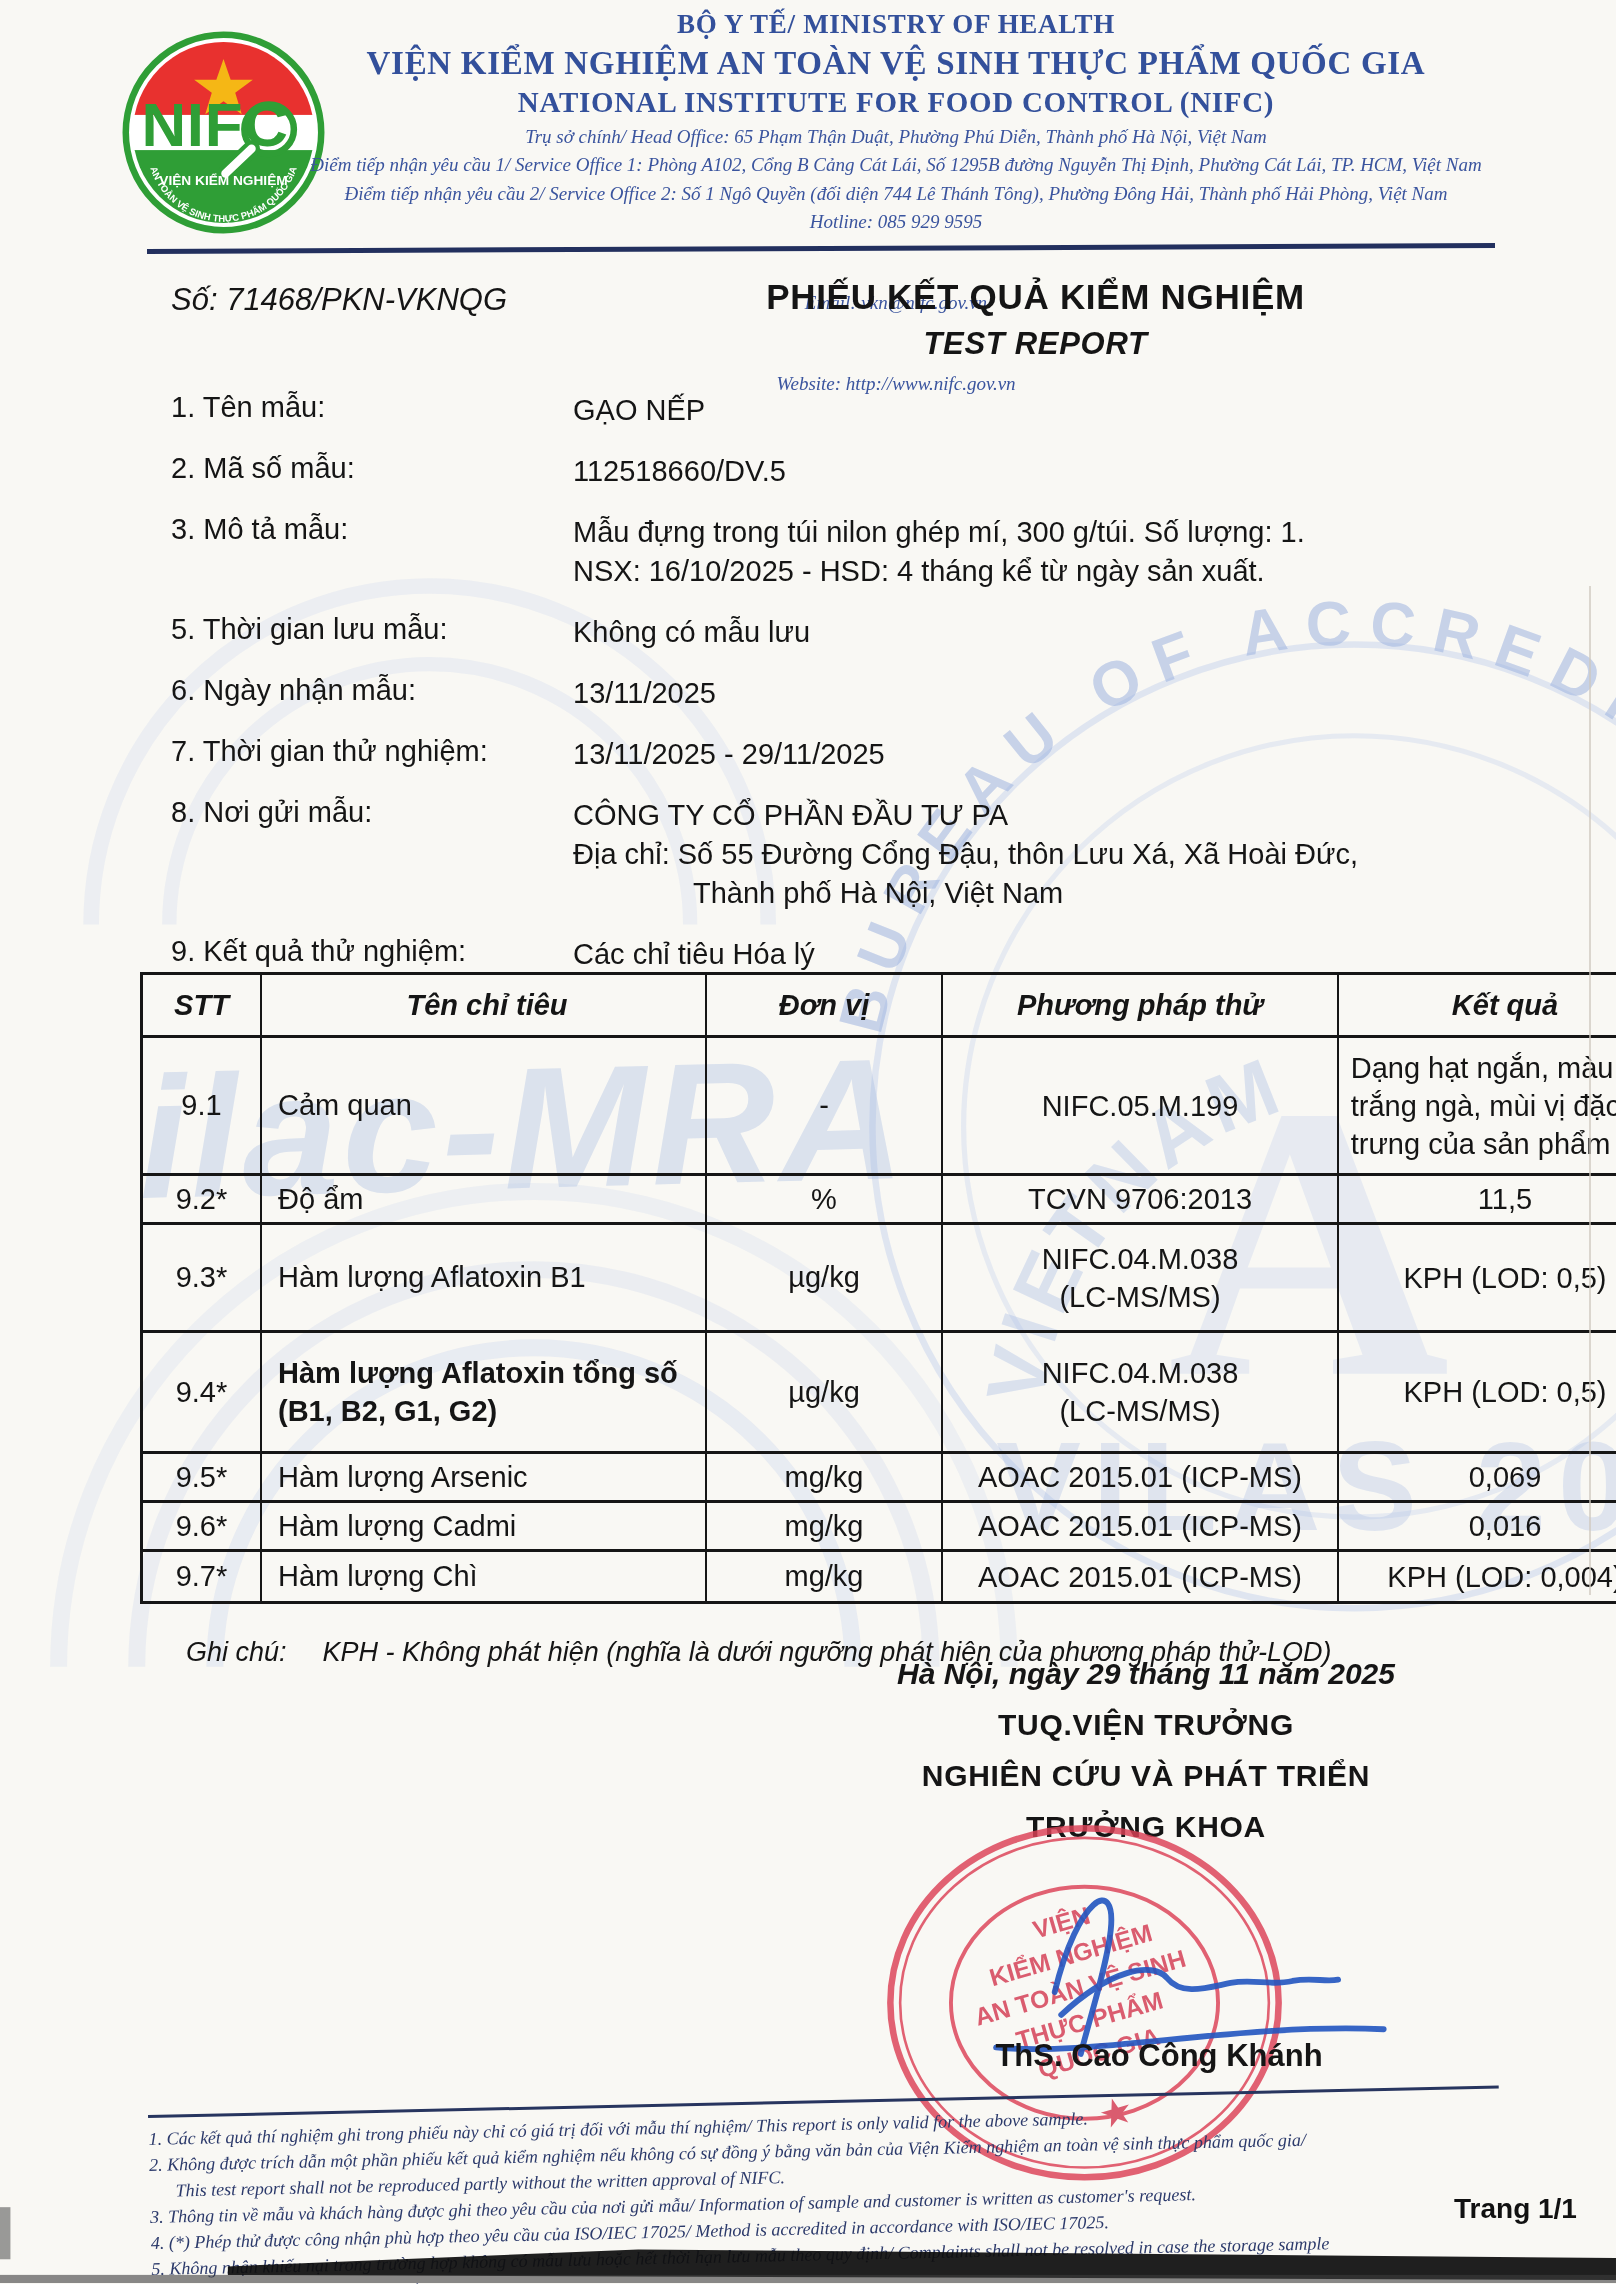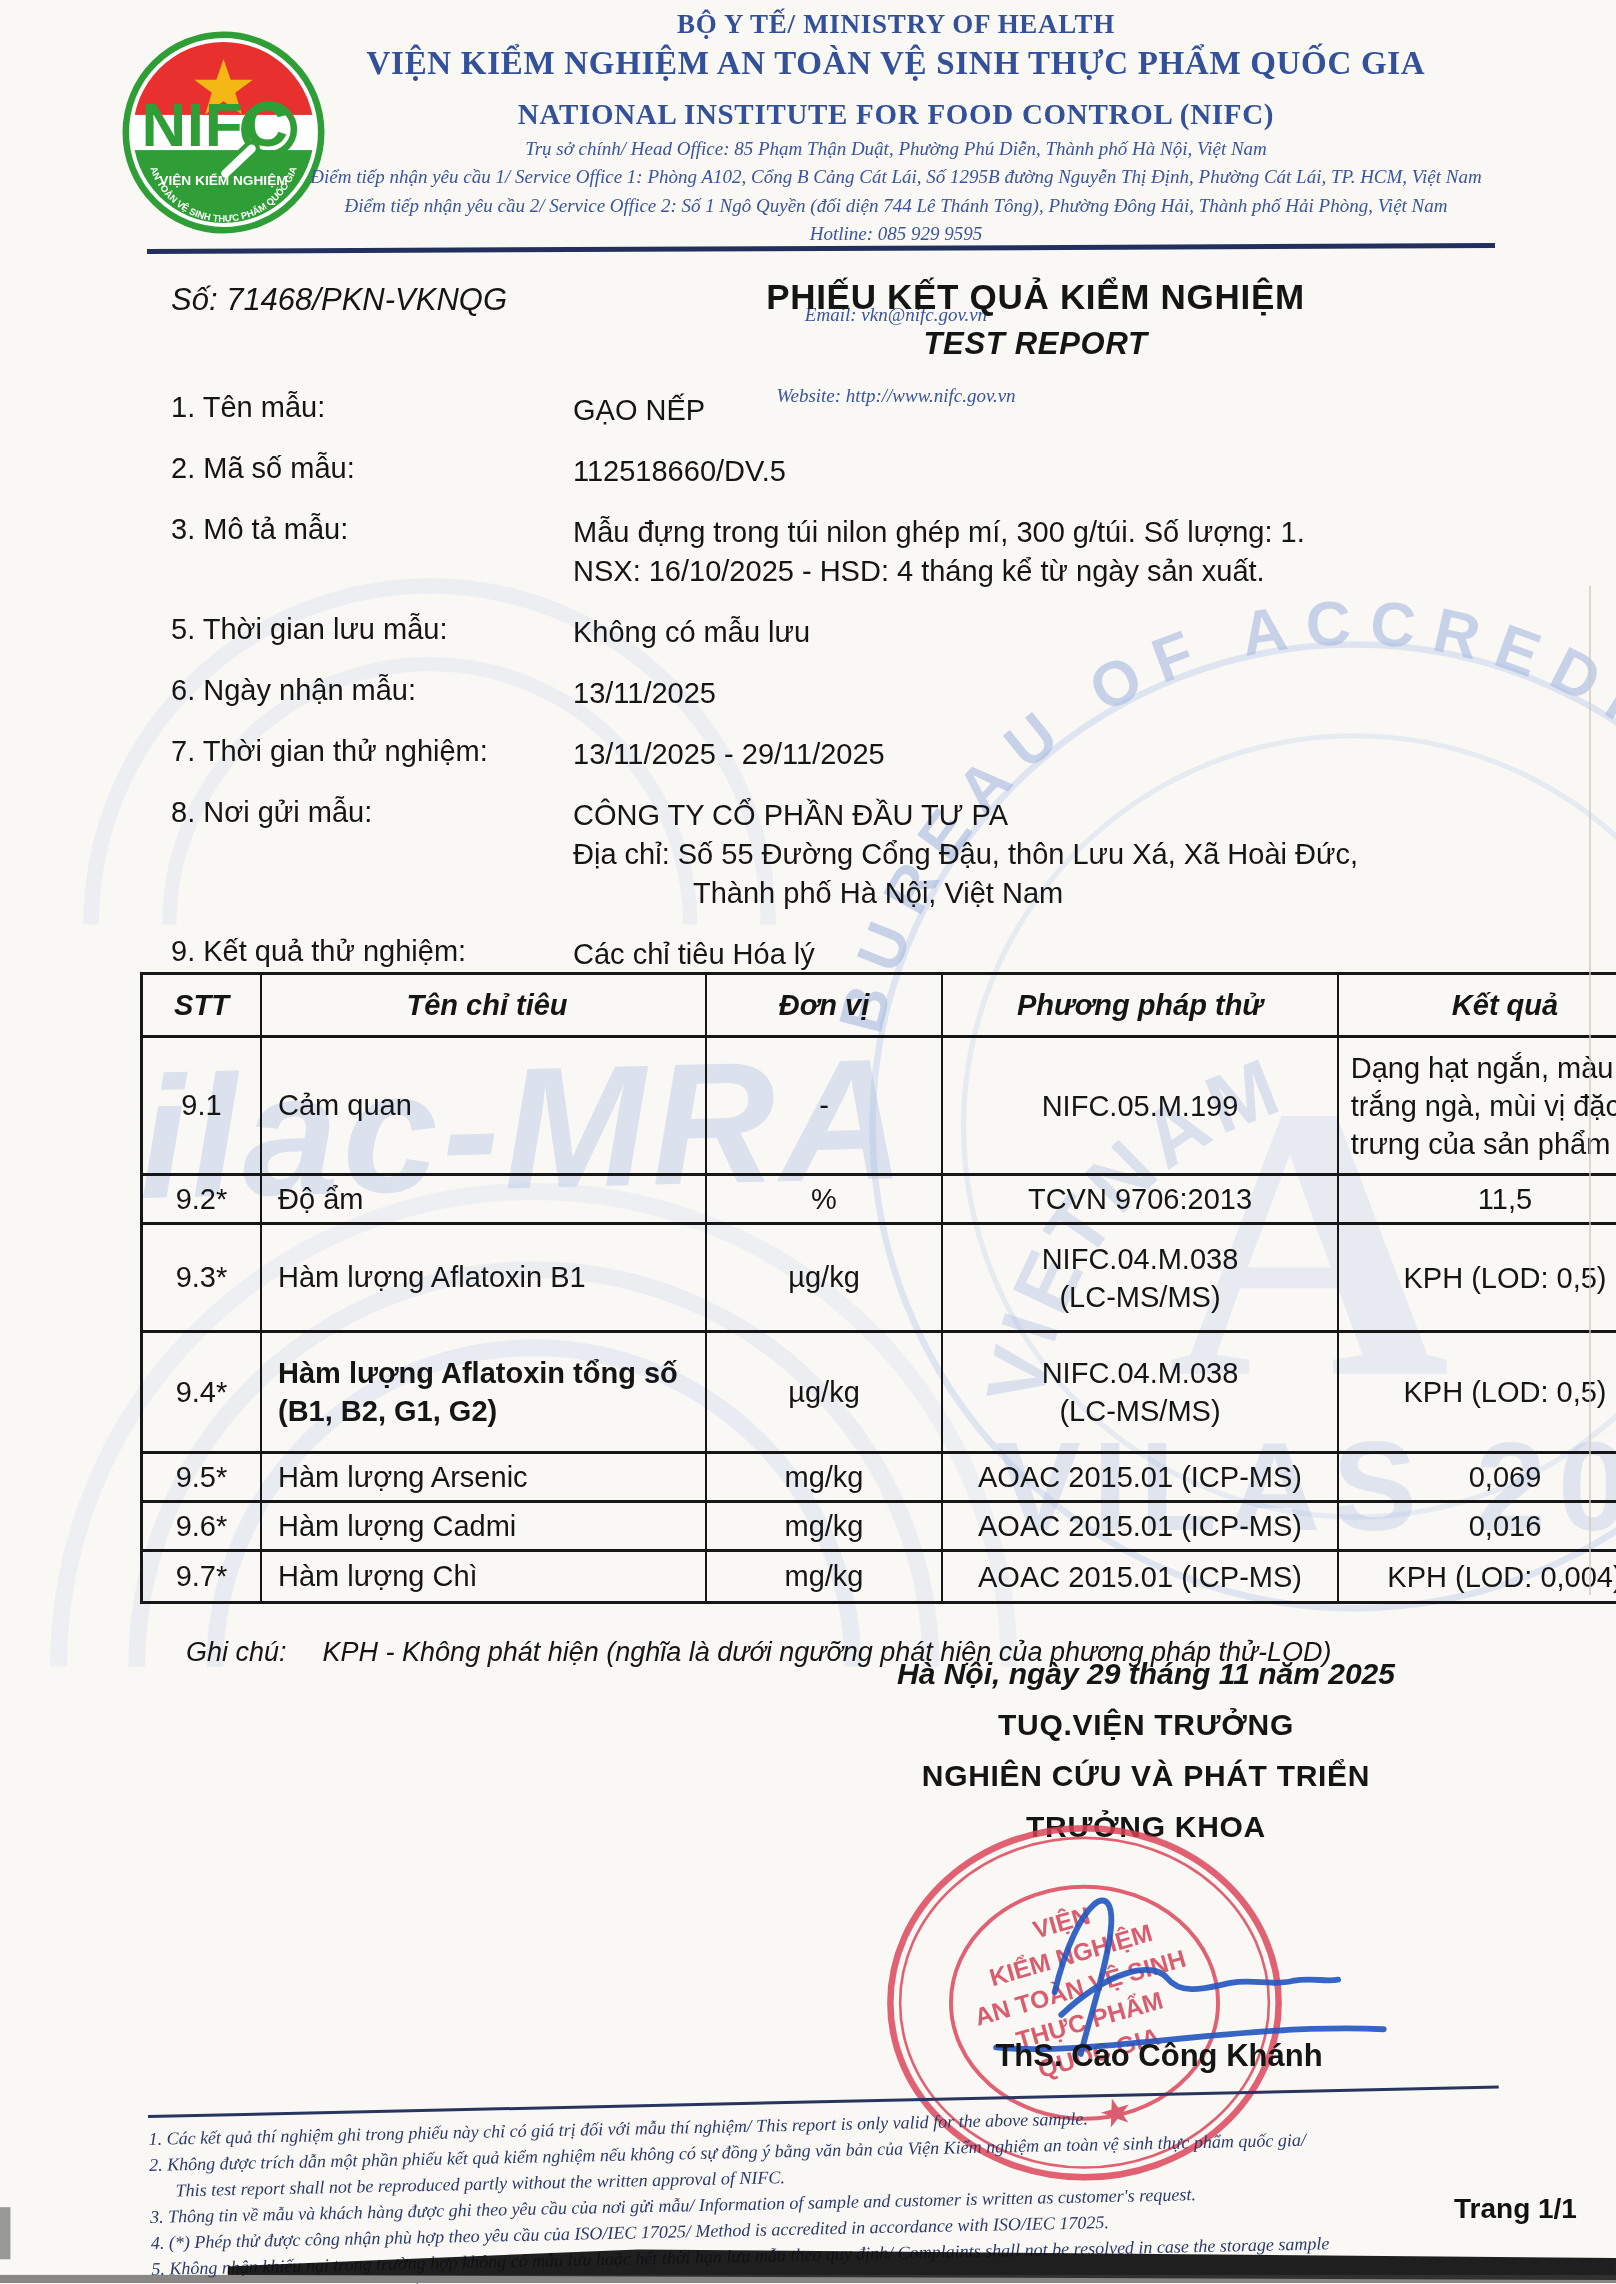--- a/index.html
+++ b/index.html
@@ -8,21 +8,21 @@
     overflow:hidden;font-family:"Liberation Sans",sans-serif;color:#151515;
   }
   .wm{position:absolute;inset:0;z-index:0;}
   .content{position:absolute;inset:0;z-index:1;}
 
   
   .logo{position:absolute;left:116px;top:25px;width:215px;height:215px;}
   .header-text{position:absolute;left:215px;right:39px;top:9px;text-align:center;color:#33509b;}
   .h-ministry{font-family:"Liberation Serif",serif;font-weight:bold;font-size:27px;letter-spacing:0.7px;}
   .h-inst-vi{font-family:"Liberation Serif",serif;font-weight:bold;font-size:33px;margin-top:5.2px;letter-spacing:0.7px;}
-  .h-inst-en{font-family:"Liberation Serif",serif;font-weight:bold;font-size:29px;margin-top:16px;letter-spacing:0.7px;}
+  .h-inst-en{font-family:"Liberation Serif",serif;font-weight:bold;font-size:29px;margin-top:4px;letter-spacing:0.7px;}
   .h-addr{font-family:"Liberation Serif",serif;font-style:italic;font-size:19px;margin-top:6.5px;color:#3a549e;}
   .h-contact{display:flex;justify-content:center;gap:59px;font-family:"Liberation Serif",serif;font-style:italic;font-size:19px;margin-top:6.5px;color:#3a549e;flex-direction:column;}
   .header-rule{position:absolute;left:147px;top:246px;width:1348px;height:4.6px;background:#23305e;transform:rotate(-0.25deg);}
 
   
   .doc-row{position:absolute;left:0;right:0;top:277px;}
   .doc-number{position:absolute;left:171px;top:5.2px;font-style:italic;font-size:31px;}
   .doc-titles{position:absolute;left:586px;width:899px;text-align:center;}
   .doc-title-vi{font-weight:bold;font-size:35px;letter-spacing:0.7px;}
   .doc-title-en{font-weight:bold;font-style:italic;font-size:31px;margin-top:9px;letter-spacing:0.7px;}
@@ -130,21 +130,21 @@
         <text font-family="Liberation Sans, sans-serif" font-size="14.5" font-weight="bold" fill="#ffffff">
           <textPath href="#logo-arc" startOffset="50%" text-anchor="middle">AN TOÀN VỆ SINH THỰC PHẨM QUỐC GIA</textPath>
         </text>
       </g>
     </svg>
 
     <div class="header-text">
       <div class="h-ministry">BỘ Y TẾ/ MINISTRY OF HEALTH</div>
       <div class="h-inst-vi">VIỆN KIỂM NGHIỆM AN TOÀN VỆ SINH THỰC PHẨM QUỐC GIA</div>
       <div class="h-inst-en">NATIONAL INSTITUTE FOR FOOD CONTROL (NIFC)</div>
-      <div class="h-addr">Trụ sở chính/ Head Office: 85 Phạm Thận Duật, Phường Phú Diễn, Thành phố Hà Nội, Việt Nam</div>
+      <div class="h-addr">Trụ sở chính/ Head Office: 65 Phạm Thận Duật, Phường Phú Diễn, Thành phố Hà Nội, Việt Nam</div>
       <div class="h-addr">Điểm tiếp nhận yêu cầu 1/ Service Office 1: Phòng A102, Cổng B Cảng Cát Lái, Số 1295B đường Nguyễn Thị Định, Phường Cát Lái, TP. HCM, Việt Nam</div>
       <div class="h-addr">Điểm tiếp nhận yêu cầu 2/ Service Office 2: Số 1 Ngô Quyền (đối diện 744 Lê Thánh Tông), Phường Đông Hải, Thành phố Hải Phòng, Việt Nam</div>
       <div class="h-contact">
         <span>Hotline: 085 929 9595</span>
         <span>Email: vkn@nifc.gov.vn</span>
         <span>Website: http://www.nifc.gov.vn</span>
       </div>
     </div>
     <div class="header-rule"></div>
 

